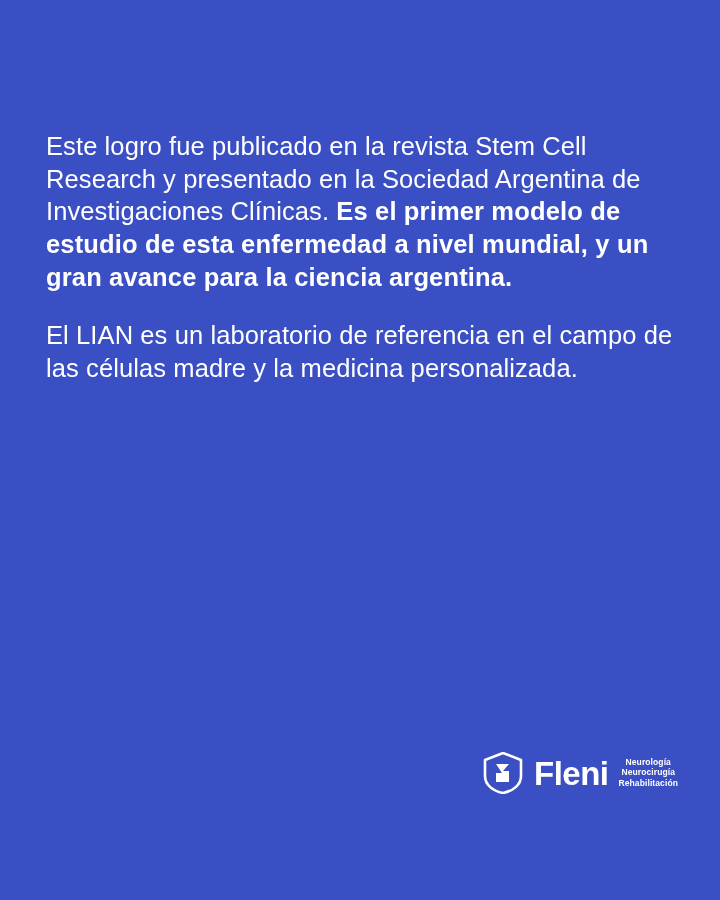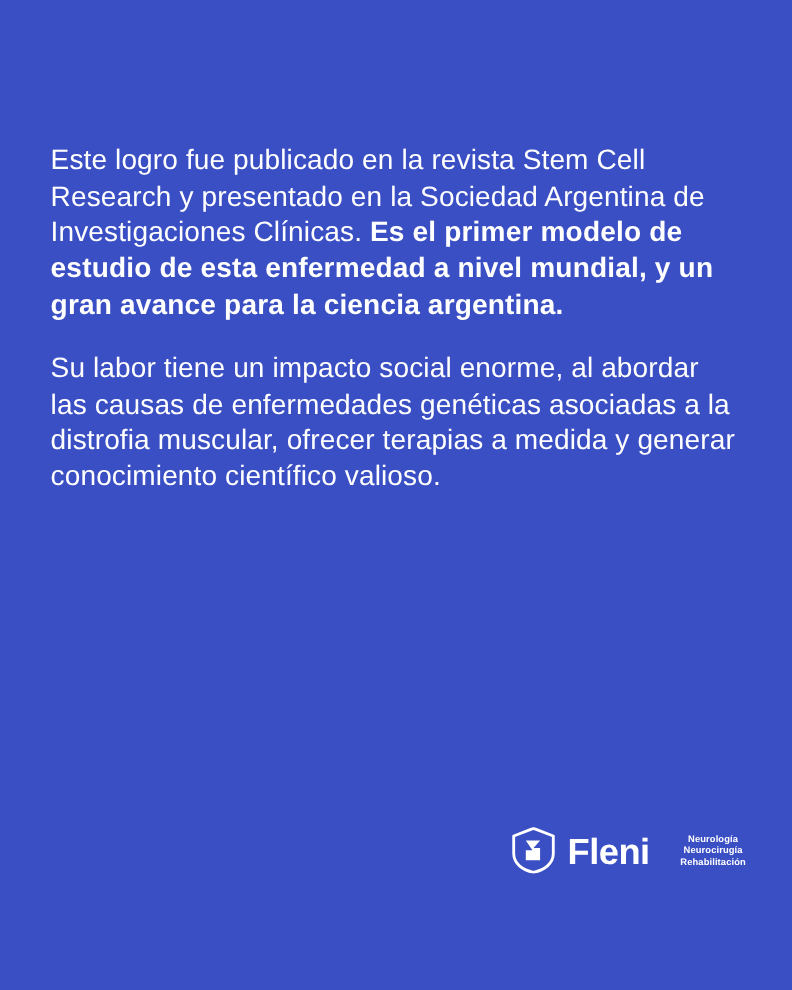--- a/index.html
+++ b/index.html
@@ -61,43 +61,43 @@
     font-size: 33px;
     font-weight: 700;
     letter-spacing: -0.5px;
     line-height: 1;
   }
   .logo-tag {
     display: flex;
     flex-direction: column;
     justify-content: center;
     gap: 1px;
-    margin-left: 18px;
+    margin-left: 0;
   }
   .logo-tag span {
     color: #ffffff;
     font-size: 8.5px;
     font-weight: 700;
     line-height: 1.12;
     letter-spacing: 0.1px;
     white-space: nowrap;
   }
 </style>
 </head>
 <body>
 
 <div class="slide">
 
   <div class="content">
 
     <p class="para"><span>Este logro fue publicado en la revista Stem Cell Research y presentado en la Sociedad Argentina de Investigaciones Clínicas. </span><span class="bold-emph">Es el primer modelo de estudio de esta enfermedad a nivel mundial, y un gran avance para la ciencia argentina.</span></p>
 
 
+    <p class="para">El LIAN es un laboratorio de referencia en el campo de las células madre y la medicina personalizada.</p>
 
-    <p class="para">Su labor tiene un impacto social enorme, al abordar las causas de enfermedades genéticas asociadas a la distrofia muscular, ofrecer terapias a medida y generar conocimiento científico valioso.</p>
 
   </div>
 
   <div class="logo-wrap">
     <span class="logo-mark-holder">
       <svg class="logo-mark" viewBox="0 0 42 42" xmlns="http://www.w3.org/2000/svg" aria-hidden="true">
         <path d="M21 1 L39 8 V24 C39 33 31 39 21 41 C11 39 3 33 3 24 V8 Z" fill="none" stroke="#ffffff" stroke-width="2.6" stroke-linejoin="round"></path>
         <path d="M14 12 H27 L21 19 H27 V30 H14 V21 L20 21 Z" fill="#ffffff"></path>
       </svg>
     </span>

